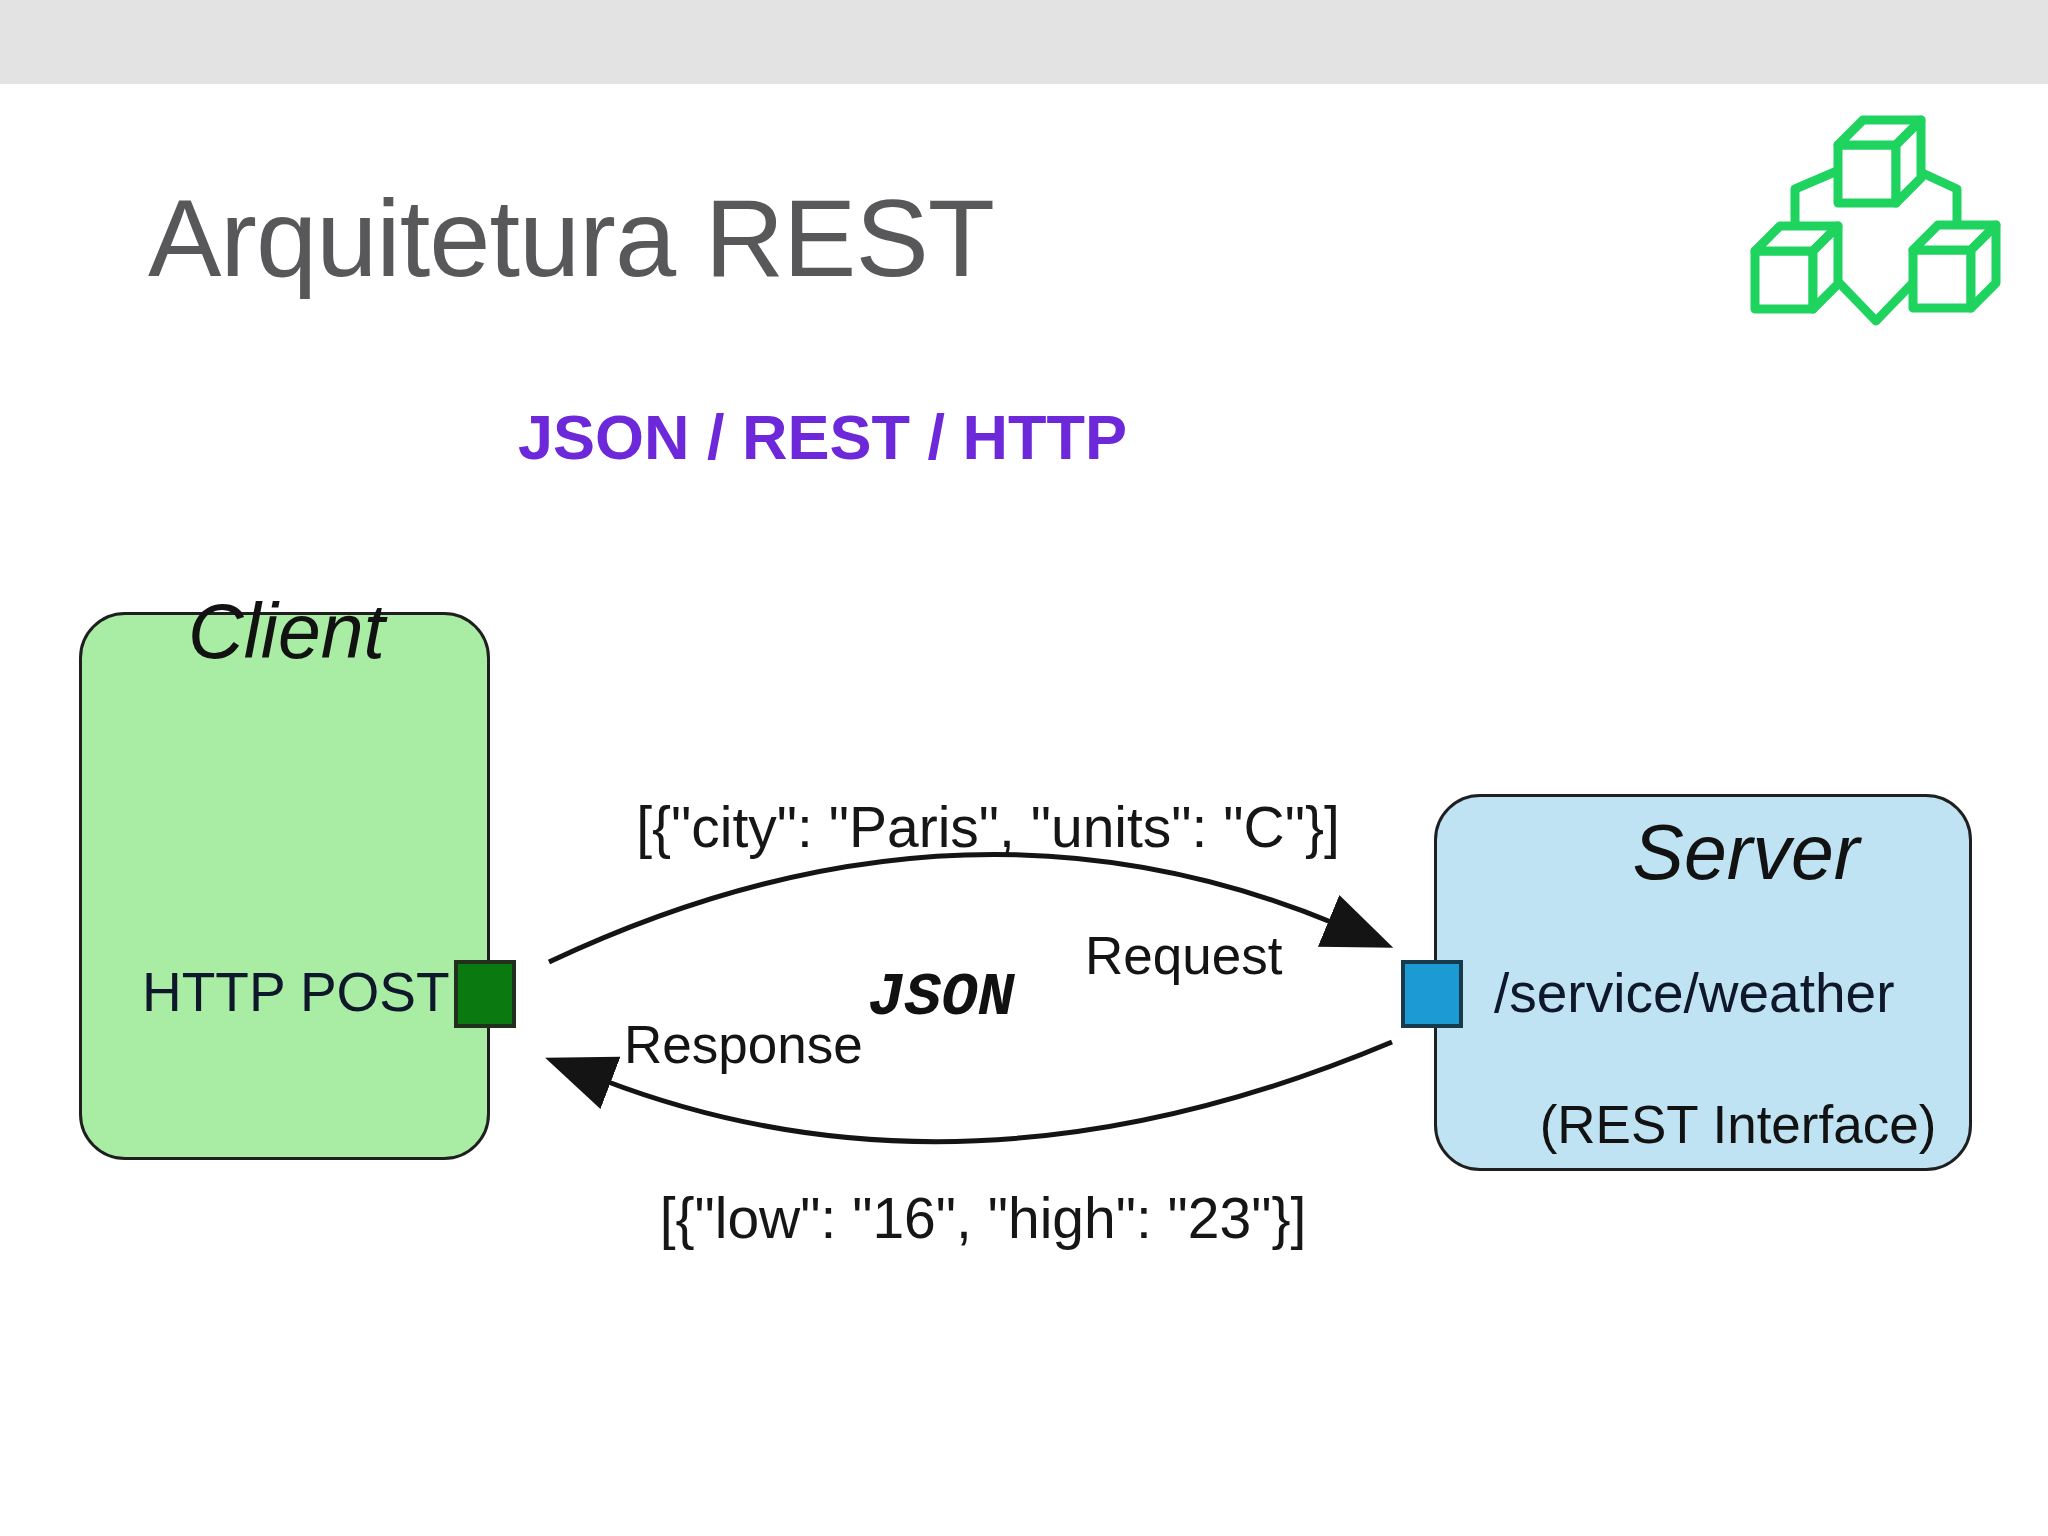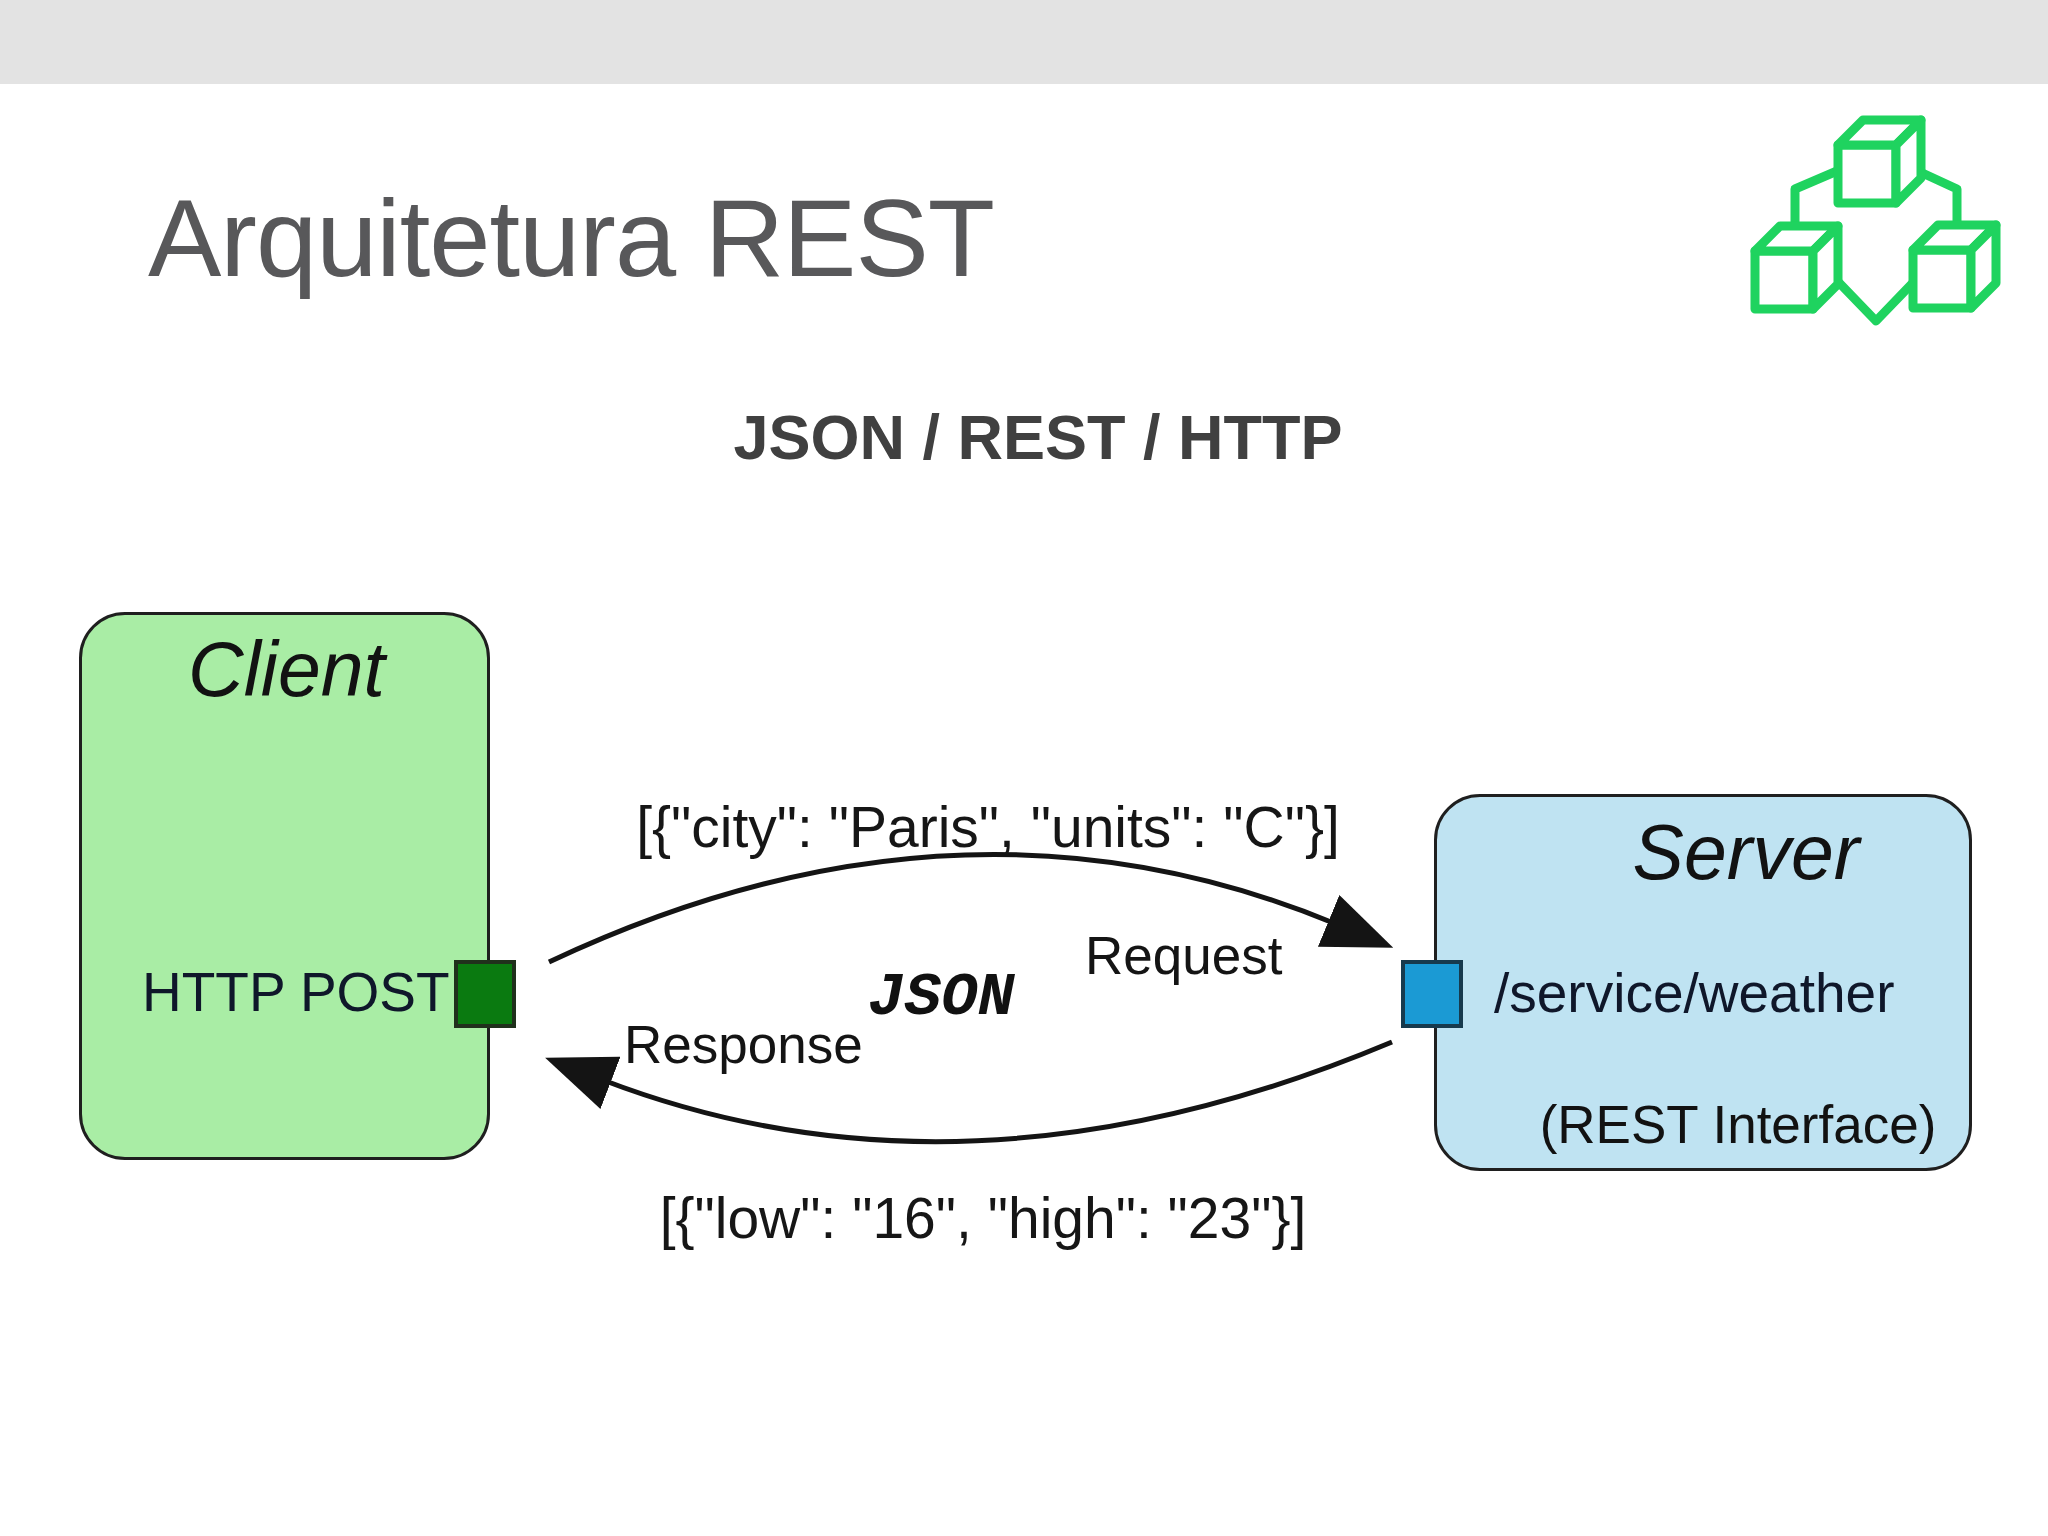--- a/index.html
+++ b/index.html
@@ -7,32 +7,32 @@
     width:2048px;height:1536px;position:relative;background:#ffffff;
     font-family:"Liberation Sans",sans-serif;overflow:hidden;color:#161616;
   }
   .abs{position:absolute;}
   .topbar{left:0;top:0;width:2048px;height:84px;background:var(--bar-gray,#e3e3e3);}
   .slide-title{
     left:120px;top:183px;font-size:110px;line-height:1;letter-spacing:-1px;
     color:var(--title-gray,#58585a);white-space:nowrap;margin-left:28px;
   }
   .heading{
-    left:518px;top:406px;width:1040px;text-align:center;
-    font-size:63px;font-weight:bold;color:#404040;white-space:nowrap;line-height:1;
+    left:518px;top:406px;width:1040px;text-align:left;
+    font-size:63px;font-weight:bold;color:#6d28d9;white-space:nowrap;line-height:1;
   }
   .node{
     box-sizing:border-box;border:3px solid #1f1f1f;border-radius:46px;
   }
   .client-box{left:79px;top:612px;width:411px;height:548px;background:var(--client-fill,#a9eda5);}
   .server-box{left:1434px;top:794px;width:538px;height:377px;background:var(--server-fill,#bfe3f2);}
   .node-title{
     font-style:italic;font-size:77px;line-height:1;color:#121212;text-align:center;white-space:nowrap;
   }
-  .client-title{left:79px;width:415px;top:631px;}
+  .client-title{left:79px;width:415px;top:593px;}
   .server-title{left:1434px;width:624px;top:814px;}
   .plain-label{font-size:55px;line-height:1;color:#0f172a;white-space:nowrap;}
   .http-post{left:142px;top:965px;}
   .endpoint{left:1494px;top:966px;}
   .rest-interface{left:1434px;width:608px;top:1098px;text-align:center;font-size:53px;line-height:1;color:#121212;}
   .port{box-sizing:border-box;width:62px;height:68px;border:4px solid #20301c;}
   .port-client{left:454px;top:960px;background:var(--port-green,#0a7a10);}
   .port-server{left:1401px;top:960px;background:var(--port-blue,#1b9ad4);border-color:#173a4d;}
   .arcs{left:0;top:0;width:2048px;height:1536px;pointer-events:none;}
   .payload{

